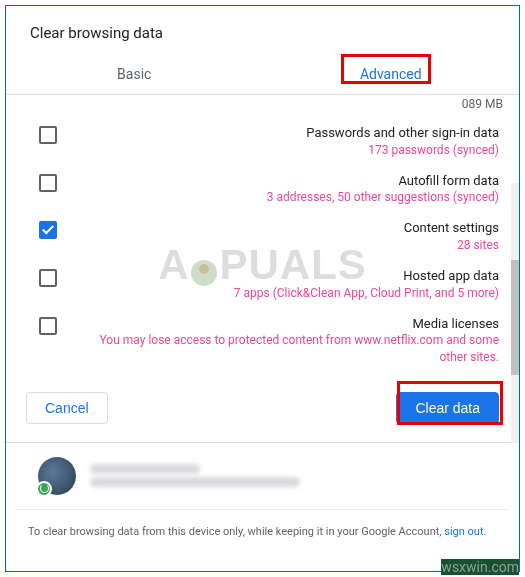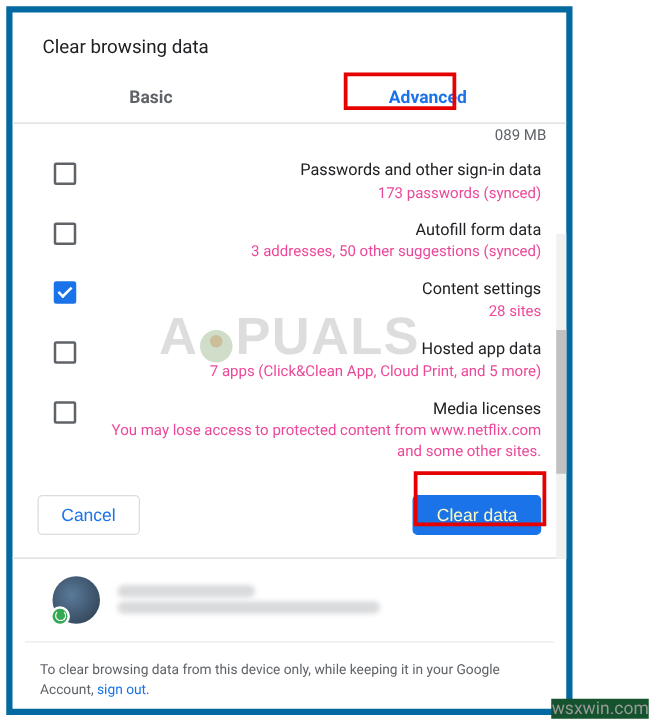--- a/index.html
+++ b/index.html
@@ -6,23 +6,23 @@
   body {
     font-family: 'Segoe UI', Roboto, Arial, sans-serif;
     background: #fff;
     width: 525px;
     height: 577px;
     position: relative;
     font-size: 13px;
     color: #202124;
   }
   .dialog {
-    border: 5px solid #0369a1;
+    border: 1px solid #0369a1;
     margin: 5px;
-    width: 453px;
+    width: 515px;
     height: 567px;
     background: #fff;
     display: flex;
     flex-direction: column;
     position: relative;
   }
   .title {
     padding: 18px 24px 14px 24px;
     font-size: 15px;
     color: #202124;
@@ -30,21 +30,21 @@
   .tabs {
     display: flex;
     border-bottom: 1px solid #dadce0;
   }
   .tab {
     flex: 1;
     text-align: center;
     padding: 10px 0 12px 0;
     font-size: 14px;
     color: #5f6368;
-    font-weight: 700;
+    font-weight: 400;
     cursor: pointer;
     position: relative;
   }
   .tab.active {
     color: #1a73e8;
   }
   .highlight-box {
     position: absolute;
     border: 3px solid #e60000;
     pointer-events: none;

